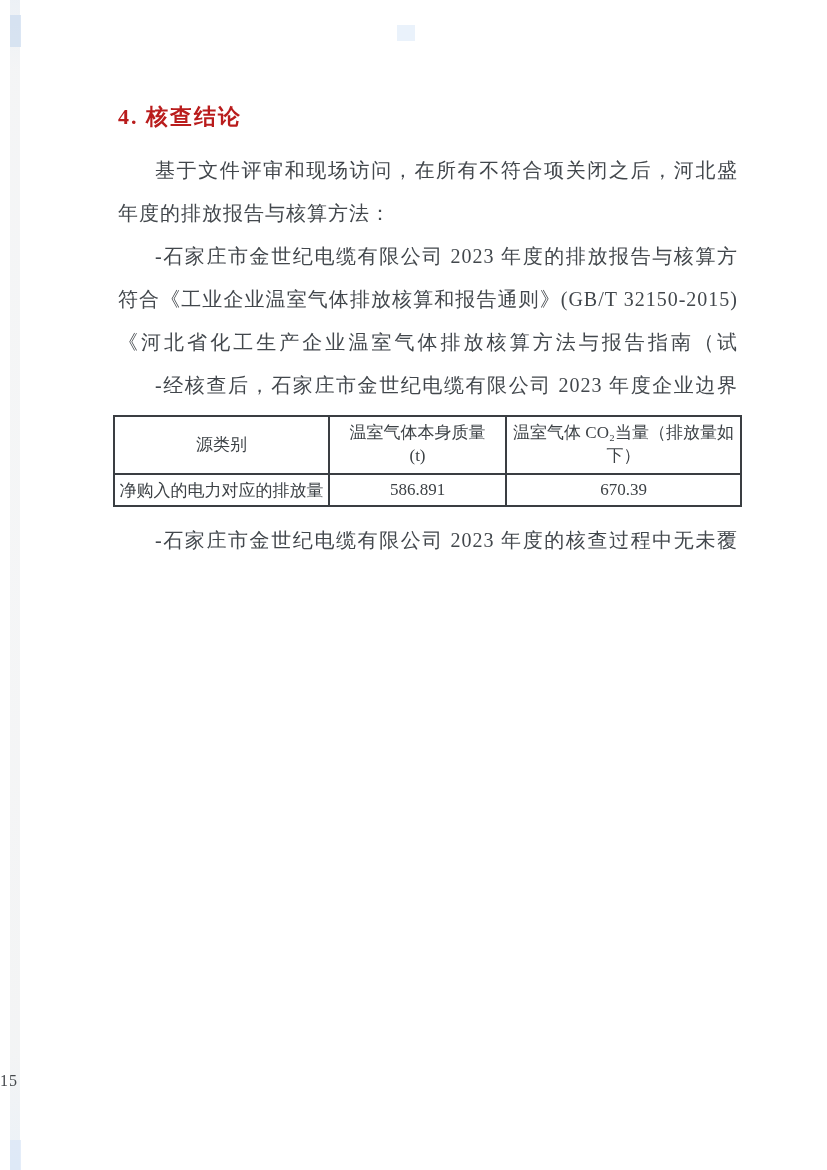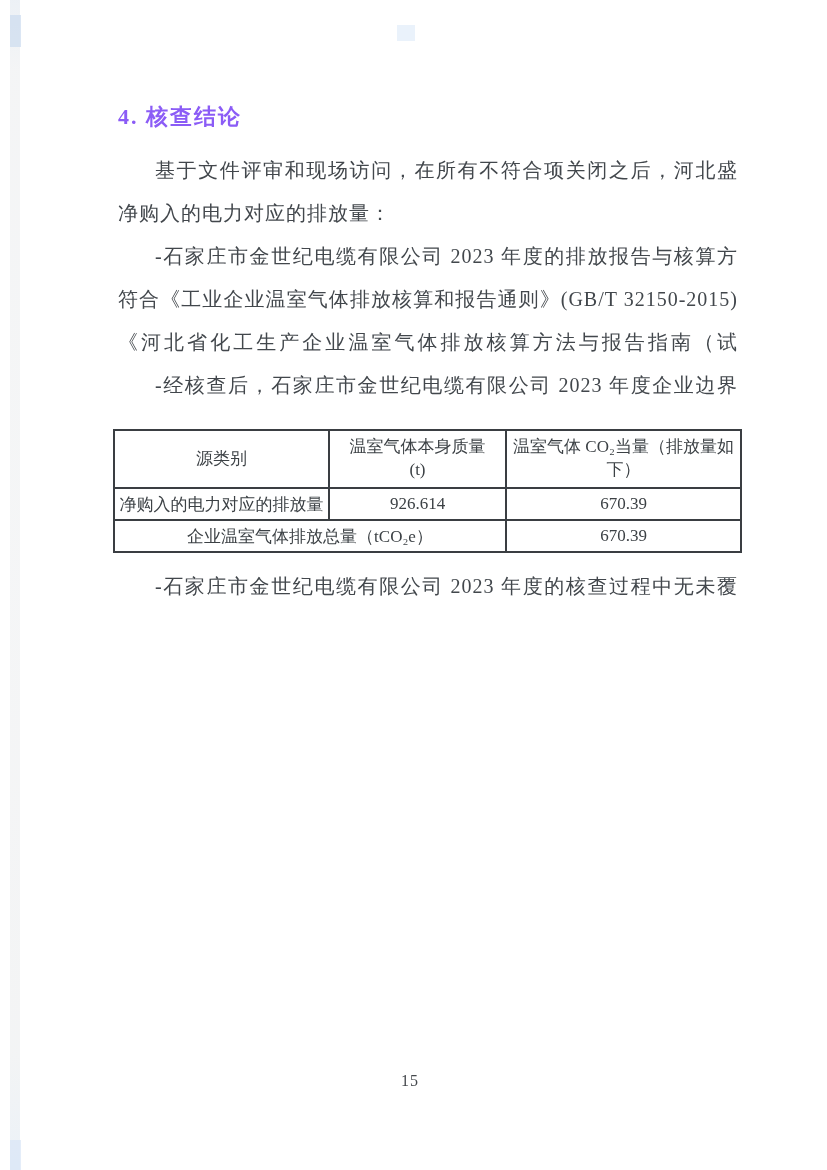--- a/index.html
+++ b/index.html
@@ -56,21 +56,21 @@
     opacity: 0.7;
   }
   
   .heading {
     position: absolute;
     left: 118px;
     top: 102px;
     font-size: 22px;
     font-weight: bold;
     letter-spacing: 2px;
-    color: #8b5cf6;
+    color: #b91c1c;
     white-space: nowrap;
   }
   
   .body-block {
     position: absolute;
     left: 118px;
     top: 149px;
     width: 620px;
   }
   .tline {
@@ -88,21 +88,21 @@
     text-align: justify;
     text-align-last: justify;
     overflow: hidden;
   }
   .tline.indent {
     text-indent: 37px;
   }
   
   .emissions-table-wrap {
     margin-left: -5px;
-    margin-top: 22px;
+    margin-top: 8px;
     width: 502px;
   }
   table.emissions {
     border-collapse: collapse;
     width: 627px;
     table-layout: fixed;
     font-size: 17px;
     color: #3c4145;
   }
   table.emissions td, table.emissions th {
@@ -126,42 +126,41 @@
   col.c3 { width: 235px; }
   .after-table {
     margin-top: 12px;
   }
   
   .page-number {
     position: absolute;
     left: 0;
     top: 1072px;
     width: 820px;
-    text-align: center;
     font-size: 16px;
     color: #44484c;
     letter-spacing: 1px;
   }
 </style>
 </head>
 <body>
 
 <div class="page">
 
   <div class="edge-strip"></div>
   <div class="tint-topleft"></div>
   <div class="tint-topright"></div>
   <div class="tint-bottomleft"></div>
 
   <div class="heading">4. 核查结论</div>
 
   <div class="body-block">
 
     <span class="tline fill indent">基于文件评审和现场访问，在所有不符合项关闭之后，河北盛轩</span>
-    <span class="tline">净购入的电力对应的排放量：</span>
+    <span class="tline">年度的排放报告与核算方法：</span>
 
     <span class="tline fill indent">-石家庄市金世纪电缆有限公司 2023 年度的排放报告与核算方法</span>
     <span class="tline fill">符合《工业企业温室气体排放核算和报告通则》(GB/T 32150-2015)及</span>
     <span class="tline fill">《河北省化工生产企业温室气体排放核算方法与报告指南（试行）》</span>
 
     <span class="tline fill indent">-经核查后，石家庄市金世纪电缆有限公司 2023 年度企业边界的</span>
 
     <div class="emissions-table-wrap">
       <table class="emissions">
         <colgroup>
@@ -171,25 +170,21 @@
         </colgroup>
         <tbody>
           <tr>
             <th>源类别</th>
             <th>温室气体本身质量
 (t)</th>
             <th>温室气体 CO₂当量（排放量如下）</th>
           </tr>
           <tr>
             <td>净购入的电力对应的排放量</td>
-            <td>926.614</td>
-            <td>670.39</td>
-          </tr>
-          <tr>
-            <td colspan="2">企业温室气体排放总量（tCO₂e）</td>
+            <td>586.891</td>
             <td>670.39</td>
           </tr>
         </tbody>
       </table>
     </div>
 
     <span class="tline fill indent after-table">-石家庄市金世纪电缆有限公司 2023 年度的核查过程中无未覆盖</span>
 
   </div>
 

